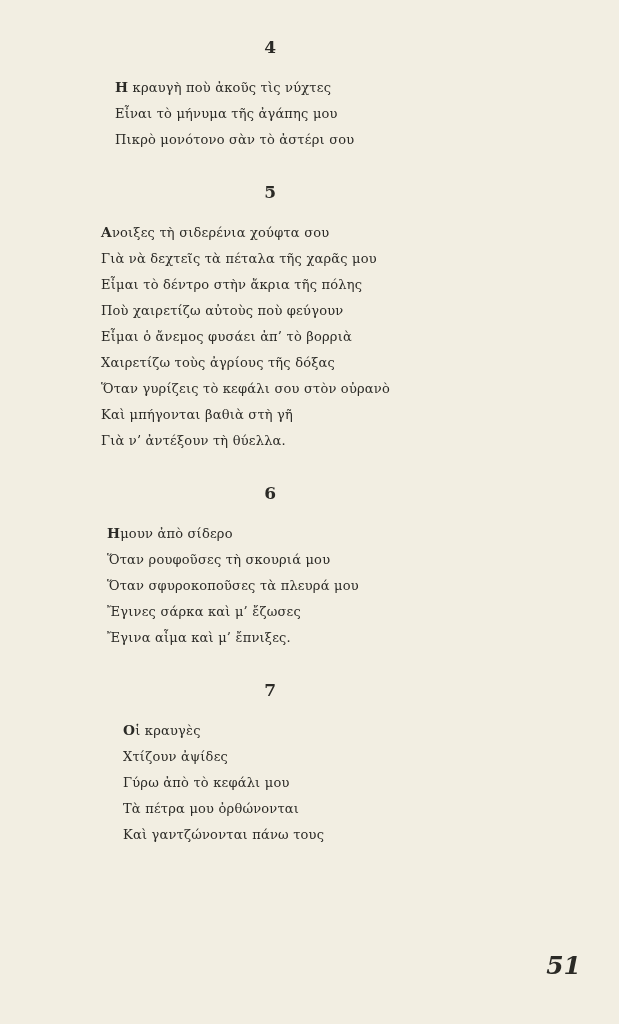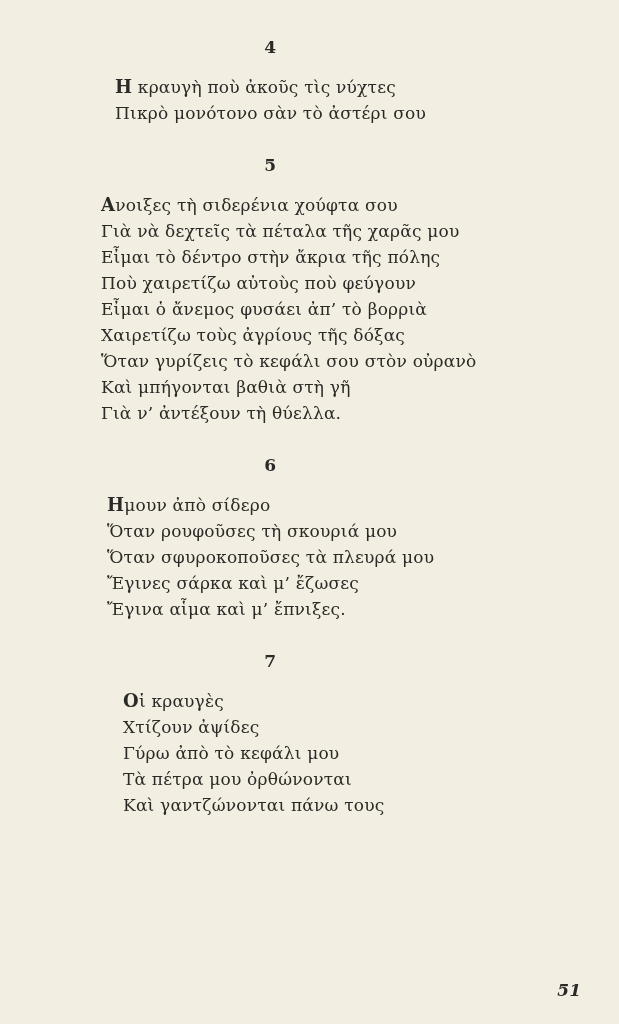--- a/index.html
+++ b/index.html
@@ -27,52 +27,53 @@
     font-weight: 700;
     line-height: 26px;
     margin: 26px 0 14px 0;
     letter-spacing: 0.5px;
   }
   .poem-section:first-of-type .section-number {
     margin-top: 0;
   }
   .stanza p {
     margin: 0;
-    font-size: 17px;
+    font-size: 13px;
     line-height: 26px;
     letter-spacing: 0.2px;
     white-space: nowrap;
   }
   .stanza p.first-line::first-letter {
     font-weight: 700;
     font-size: 1.06em;
   }
   .stanza-4 { margin-left: 22px; }
   .stanza-5 { margin-left: 8px; }
   .stanza-6 { margin-left: 14px; }
   .stanza-7 { margin-left: 30px; }
   .page-number {
     position: absolute;
     right: 38px;
-    bottom: 24px;
-    font-size: 17px;
+    bottom: 44px;
+    font-size: 25px;
     font-style: italic;
     font-weight: 600;
     color: #2b2a26;
   }
 </style>
 </head>
 <body>
 
 <div class="book-page">
 
   <section class="poem-section">
     <div class="section-number">4</div>
     <div class="stanza stanza-4">
       <p class="first-line">Η κραυγὴ ποὺ ἀκοῦς τὶς νύχτες</p>
+      <p>Εἶναι τὸ μήνυμα τῆς ἀγάπης μου</p>
       <p>Πικρὸ μονότονο σὰν τὸ ἀστέρι σου</p>
     </div>
   </section>
 
   <section class="poem-section">
     <div class="section-number">5</div>
     <div class="stanza stanza-5">
       <p class="first-line">Ανοιξες τὴ σιδερένια χούφτα σου</p>
       <p>Γιὰ νὰ δεχτεῖς τὰ πέταλα τῆς χαρᾶς μου</p>
       <p>Εἶμαι τὸ δέντρο στὴν ἄκρια τῆς πόλης</p>

